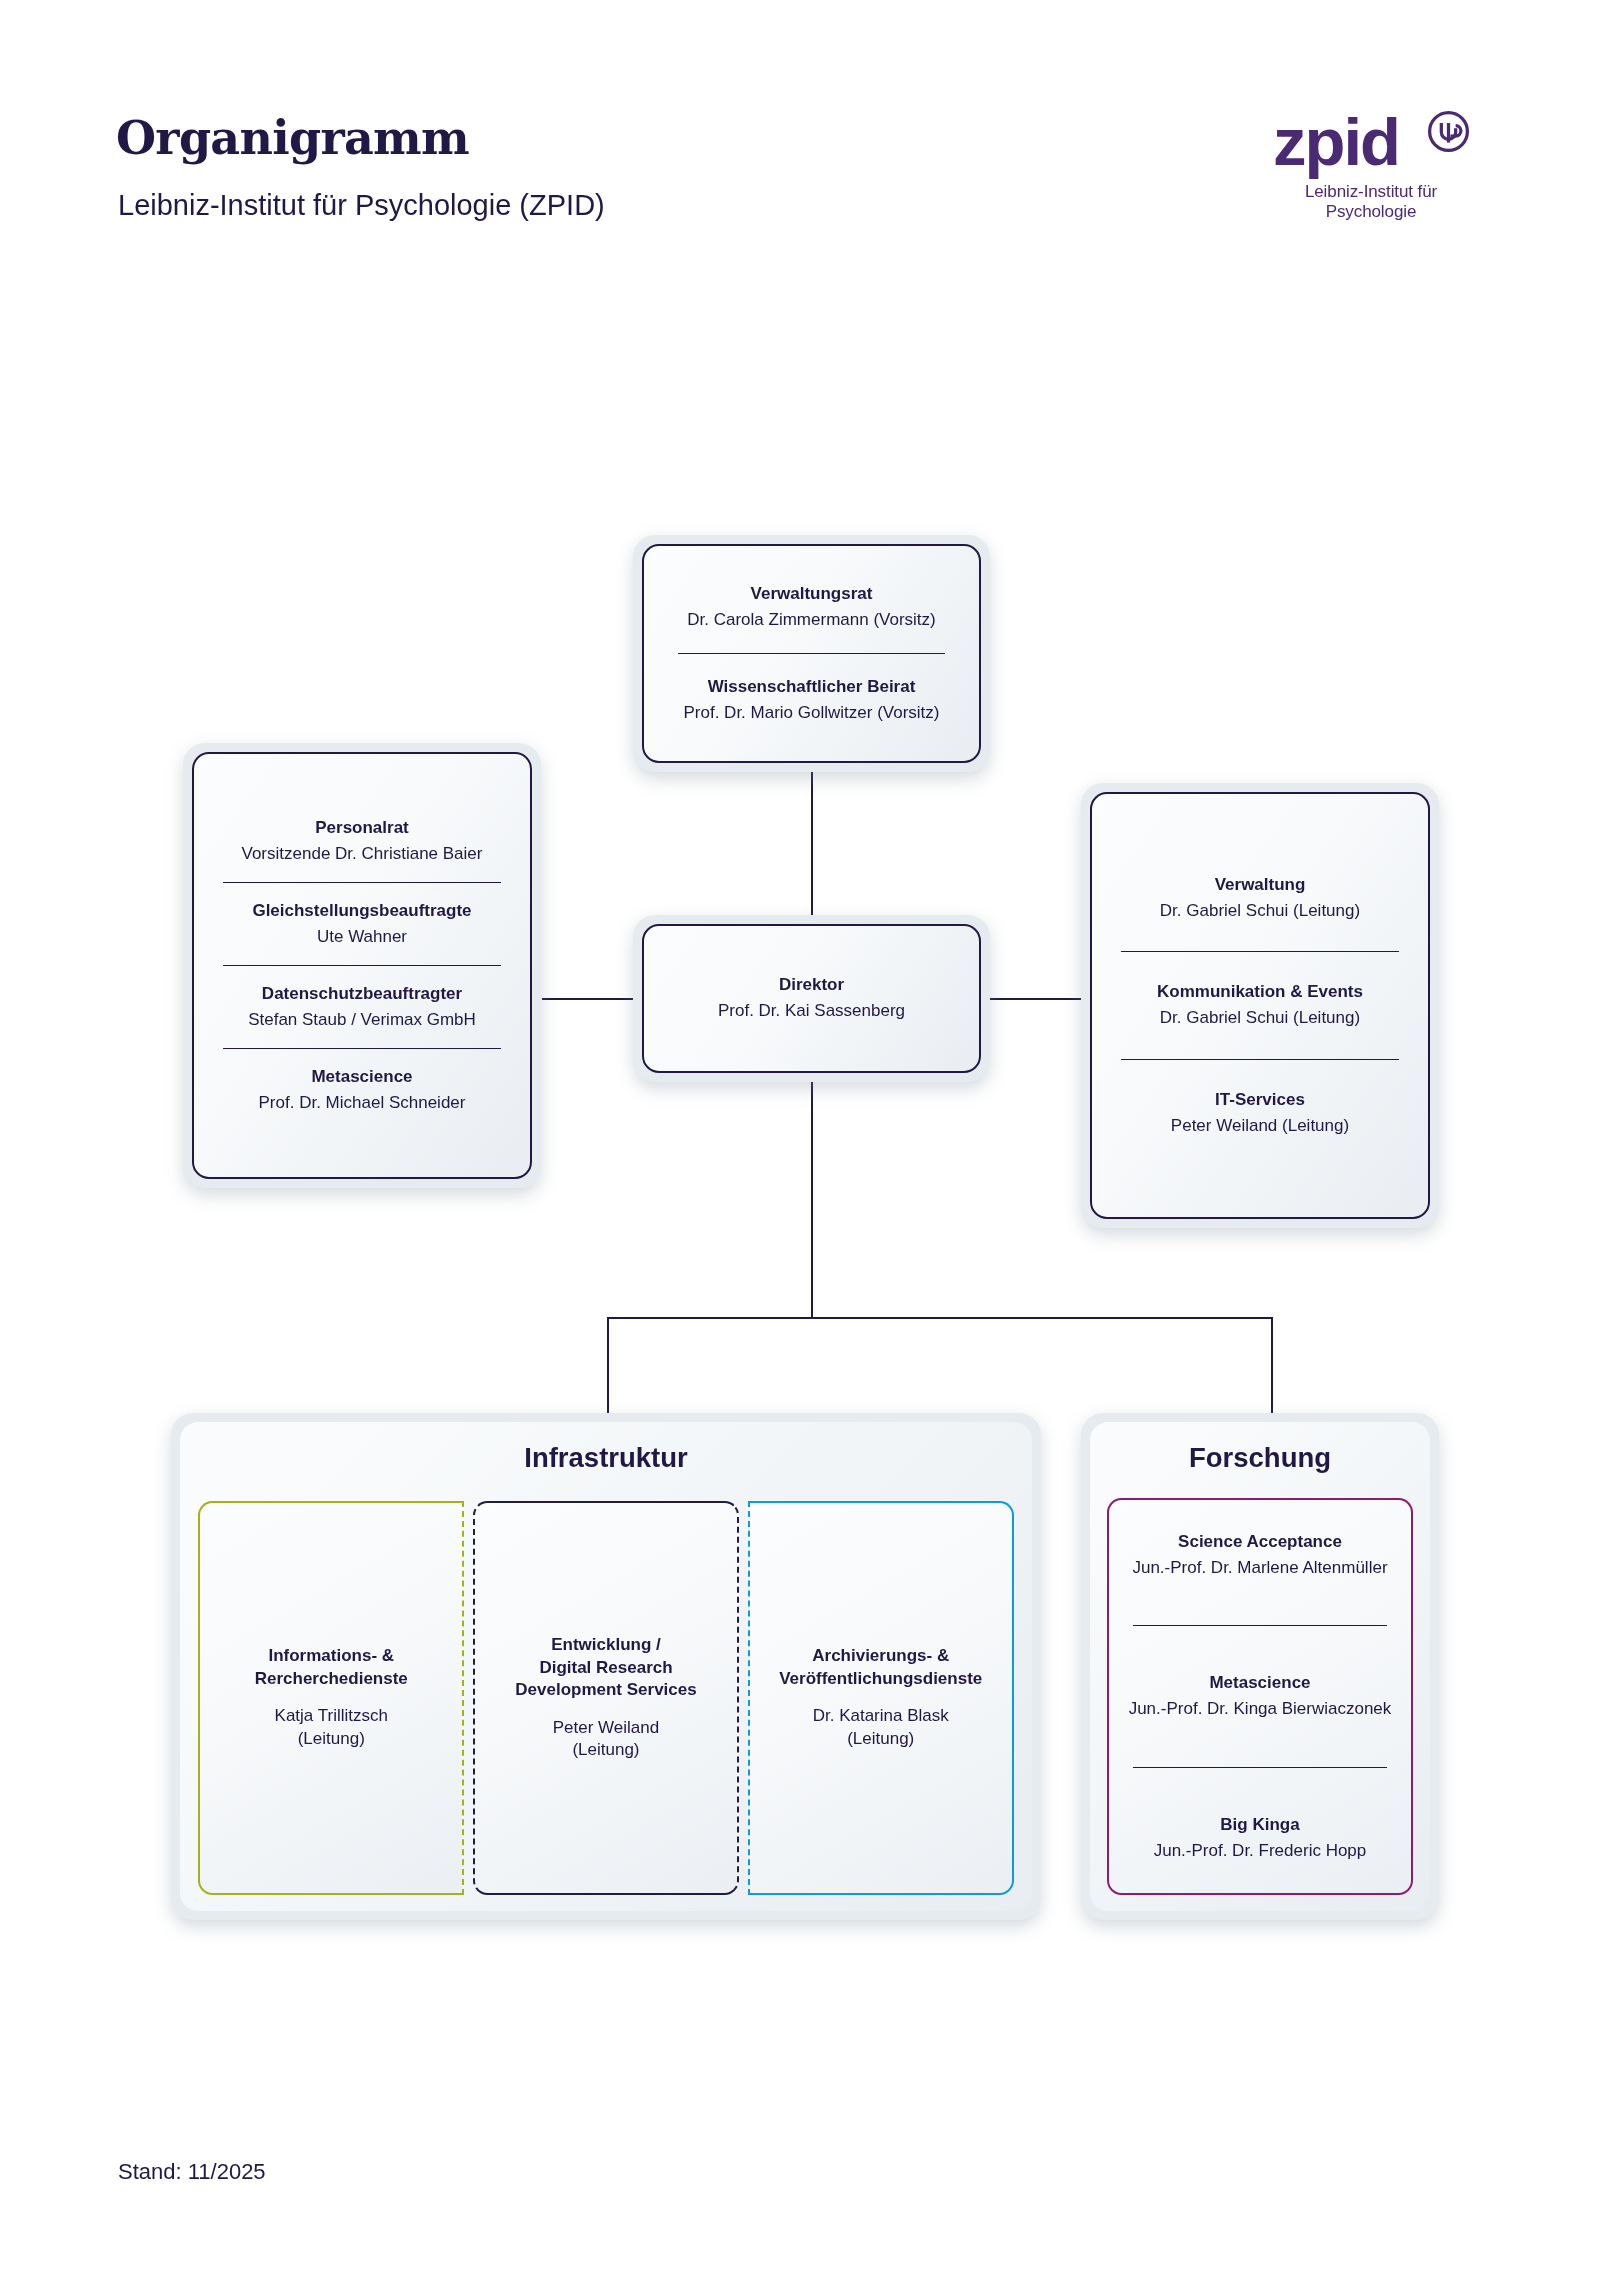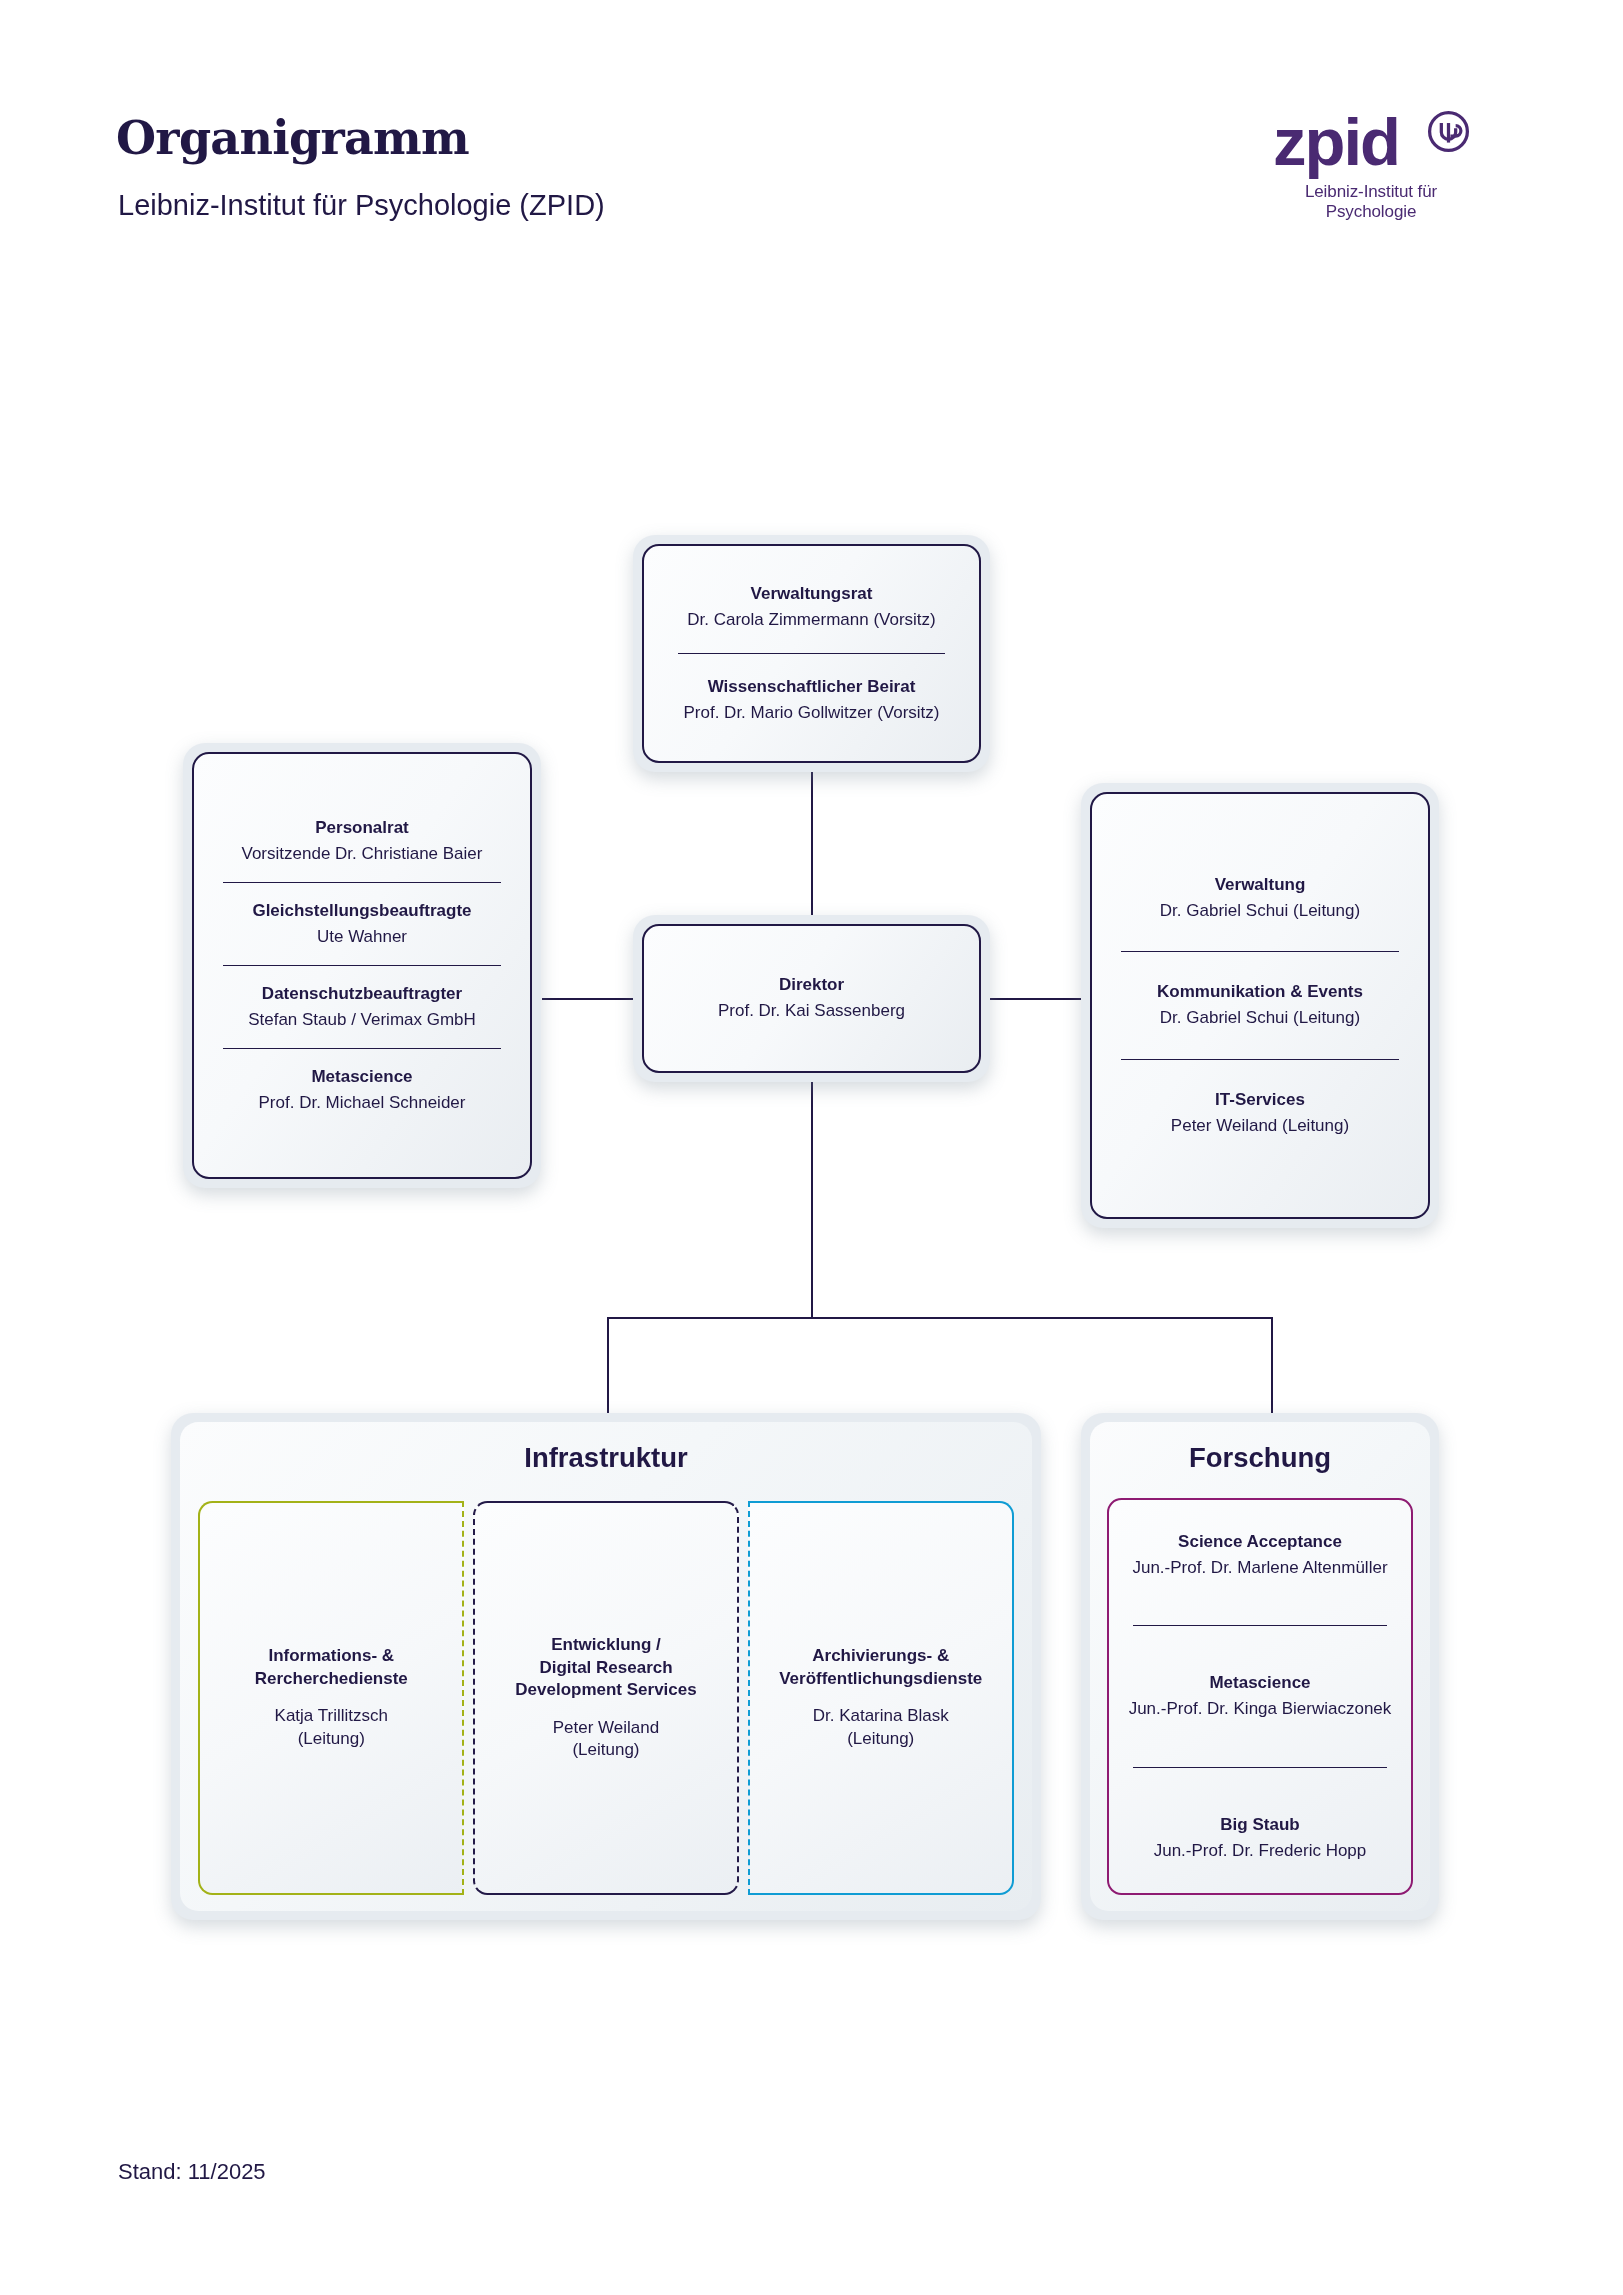--- a/index.html
+++ b/index.html
@@ -367,21 +367,21 @@
           <div class="sec-title">Science Acceptance</div>
           <div class="sec-sub">Jun.-Prof. Dr. Marlene Altenmüller</div>
         </div>
         <div class="divider" style="margin:30px 6.5px;"></div>
         <div class="sec">
           <div class="sec-title">Metascience</div>
           <div class="sec-sub">Jun.-Prof. Dr. Kinga Bierwiaczonek</div>
         </div>
         <div class="divider" style="margin:30px 6.5px;"></div>
         <div class="sec">
-          <div class="sec-title">Big Staub</div>
+          <div class="sec-title">Big Kinga</div>
           <div class="sec-sub">Jun.-Prof. Dr. Frederic Hopp</div>
         </div>
       </div>
     </div>
   </div>
 
   <div id="footer">Stand: 11/2025</div>
 
 </div>
 

